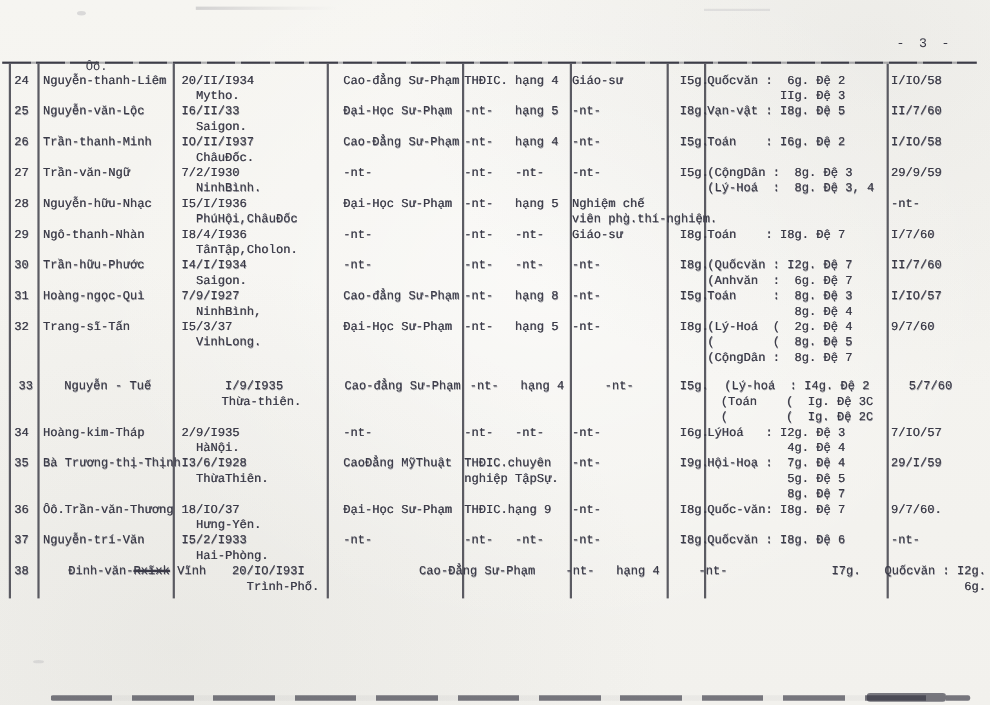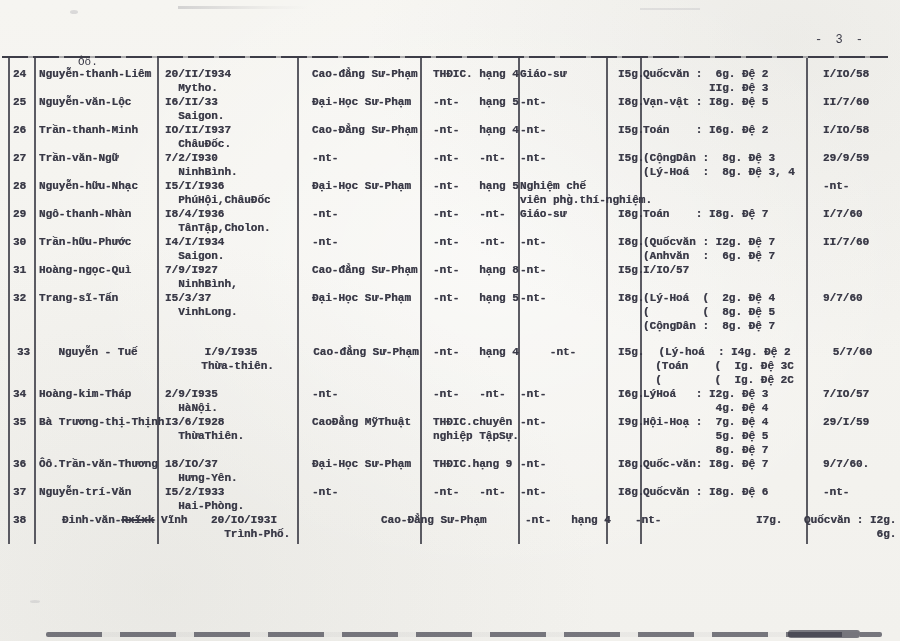--- a/index.html
+++ b/index.html
@@ -24,35 +24,35 @@
   }
   .vline{
     position:absolute;top:2px;width:1.5px;height:486px;
     background:#45454f;opacity:.88;
   }
   .cont{position:absolute;left:70px;top:0;font-size:11px;line-height:12px;}
   .t-body{position:absolute;left:0;top:2px;width:100%;padding-top:9px;}
   .t-row{
     display:grid;
     grid-template-columns:26px 123px 140px 123px 98px 88px 34px 166px 1fr;
-    min-height:28px;align-items:start;font-weight:bold;
+    min-height:28px;align-items:start;
   }
   .t-row>div{
     font-size:11px;line-height:14px;white-space:pre;
     text-shadow:0.3px 0.3px 0.5px rgba(56,56,72,.55), -0.2px 0 0.4px rgba(56,56,72,.30);
   }
   .t-row>div:nth-child(1){padding-left:5px;}
   .t-row>div:nth-child(2){padding-left:5px;}
   .t-row>div:nth-child(3){padding-left:8px;}
   .t-row>div:nth-child(4){padding-left:15px;}
-  .t-row>div:nth-child(5){padding-left:13px;}
+  .t-row>div:nth-child(5){padding-left:2px;}
   .t-row>div:nth-child(6){padding-left:2px;}
   .t-row>div:nth-child(7){padding-left:12px;}
   .t-row>div:nth-child(8){padding-left:3px;}
-  .t-row>div:nth-child(9){padding-left:17px;}
+  .t-row>div:nth-child(9){padding-left:4px;}
   .struck{text-decoration:line-through;text-decoration-thickness:1.5px;}
   .bottom-band{
     position:absolute;left:46px;top:632px;width:836px;height:5px;opacity:.8;
     background:repeating-linear-gradient(90deg, rgba(60,60,72,.85) 0 56px, rgba(60,60,72,.06) 56px 74px);
     border-radius:2px;
   }
   .bottom-blob{
     position:absolute;left:788px;top:630px;width:72px;height:8px;opacity:.75;
     background:rgba(52,52,64,.85);border-radius:3px;
   }
@@ -180,20 +180,22 @@
         </div>
         <div class="t-row">
           <div>31</div>
           <div>Hoàng-ngọc-Quì</div>
           <div>7/9/I927
   NinhBình,</div>
           <div>Cao-đẳng Sư-Phạm</div>
           <div>-nt-   hạng 8</div>
           <div>-nt-</div>
           <div>I5g.</div>
+          <div>Toán     :  8g. Đệ 3
+            8g. Đệ 4</div>
           <div>I/IO/57</div>
         </div>
         <div class="t-row" style="min-height: 54px;">
           <div>32</div>
           <div>Trang-sĩ-Tấn</div>
           <div>I5/3/37
   VinhLong.</div>
           <div>Đại-Học Sư-Phạm</div>
           <div>-nt-   hạng 5</div>
           <div>-nt-</div>

